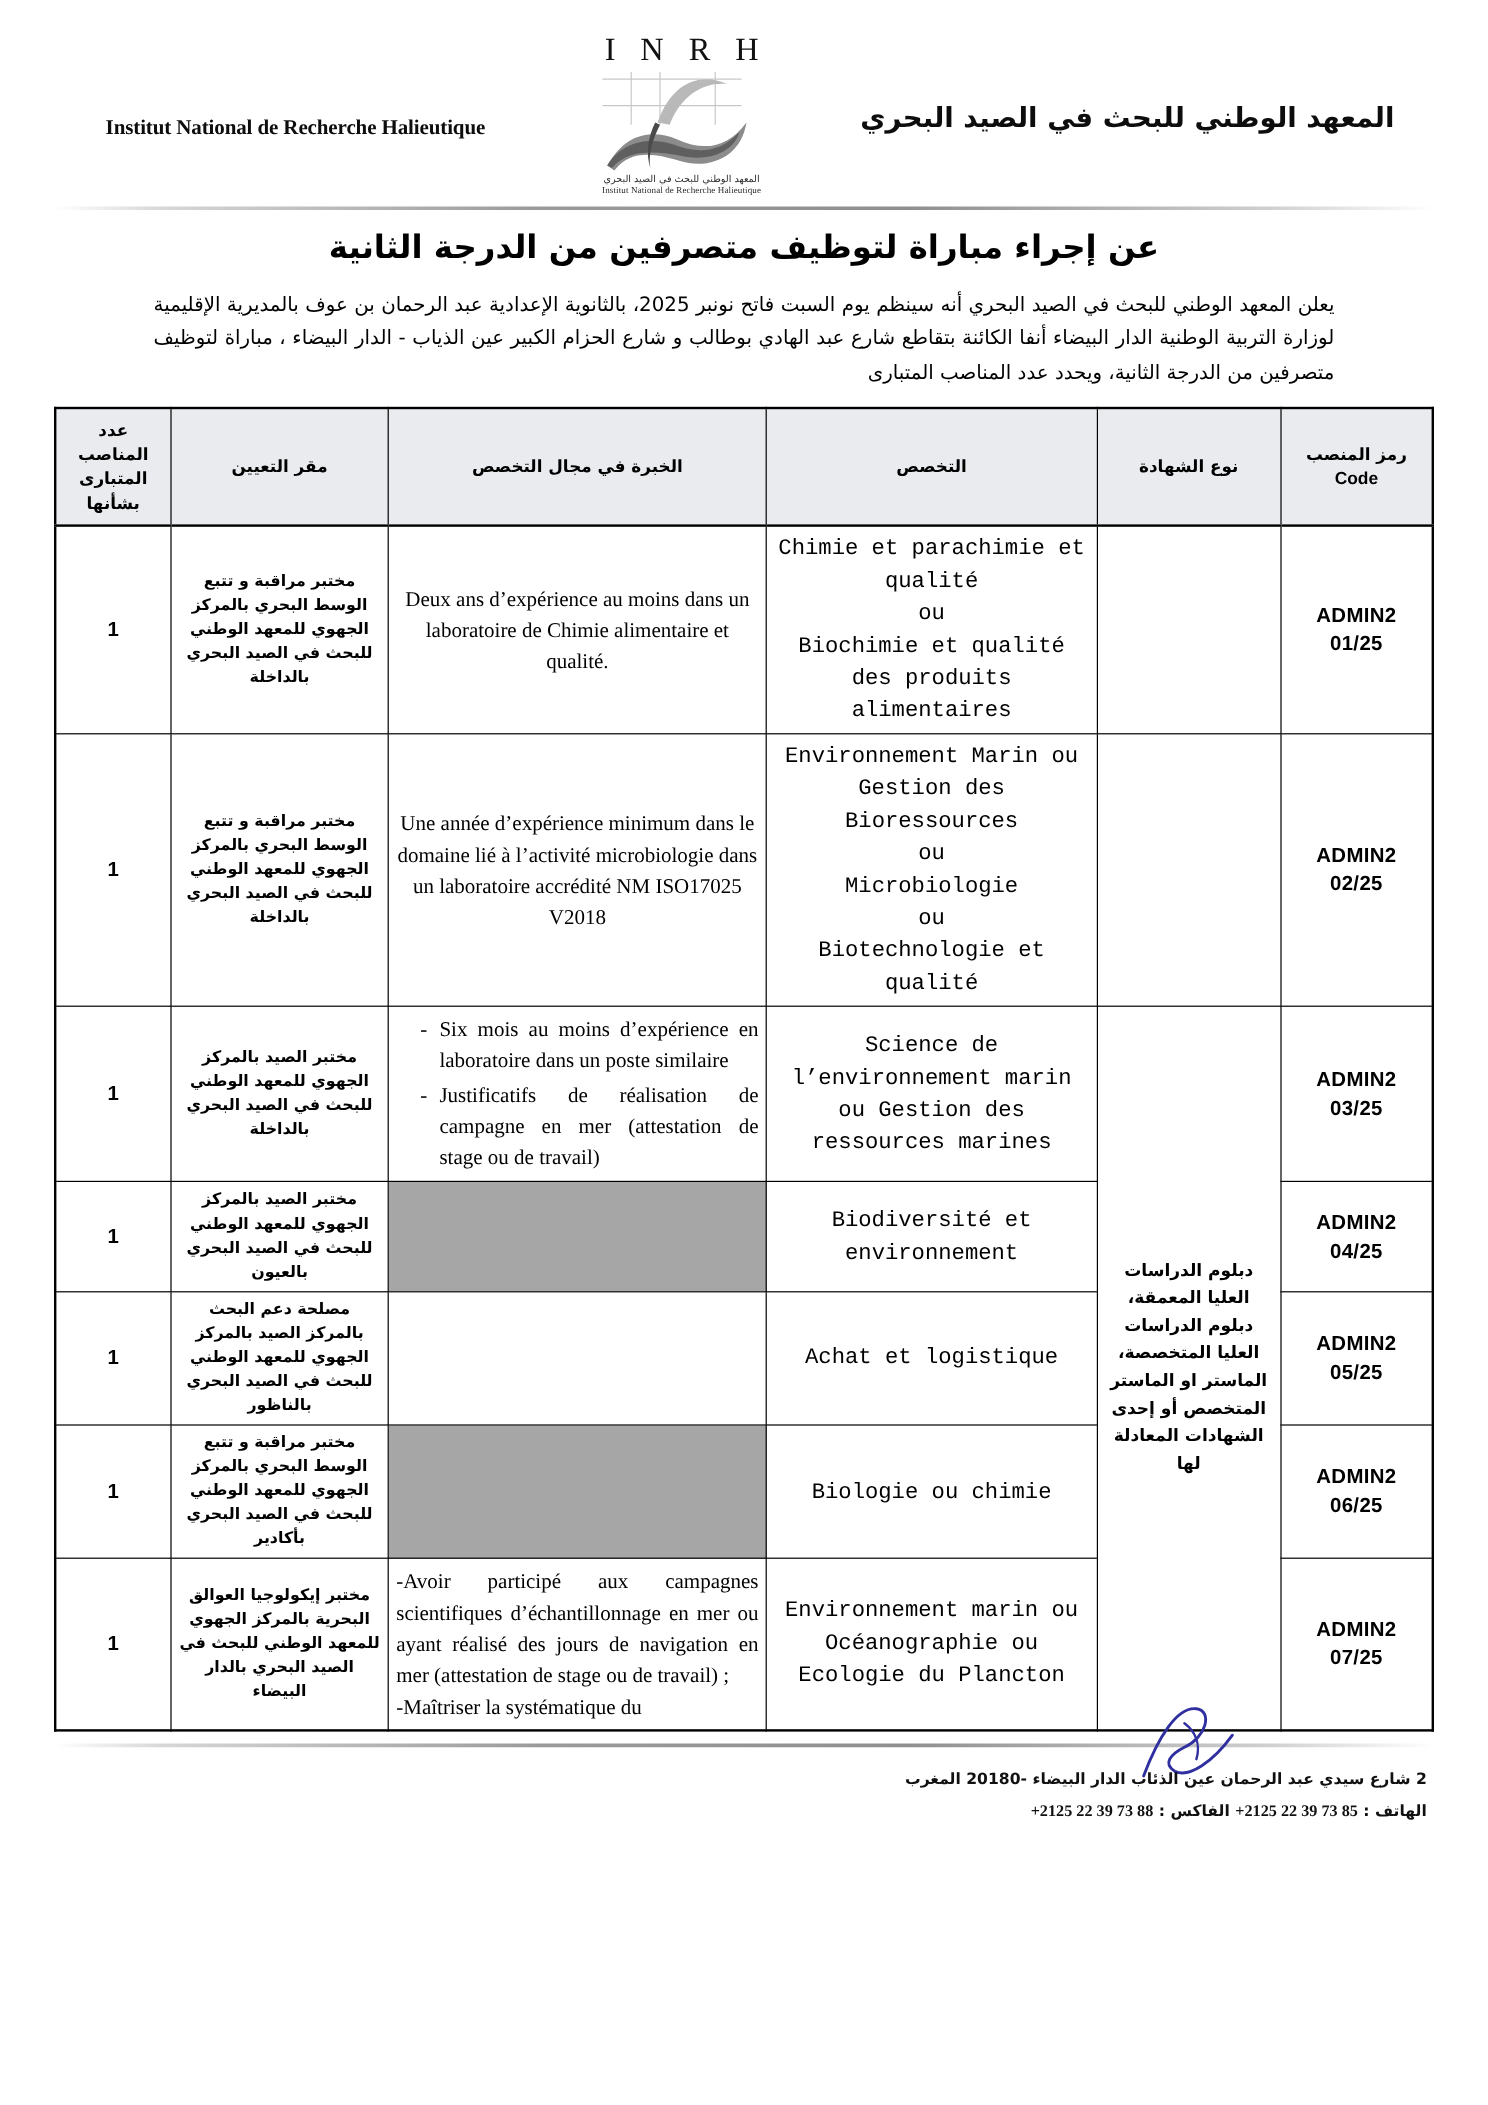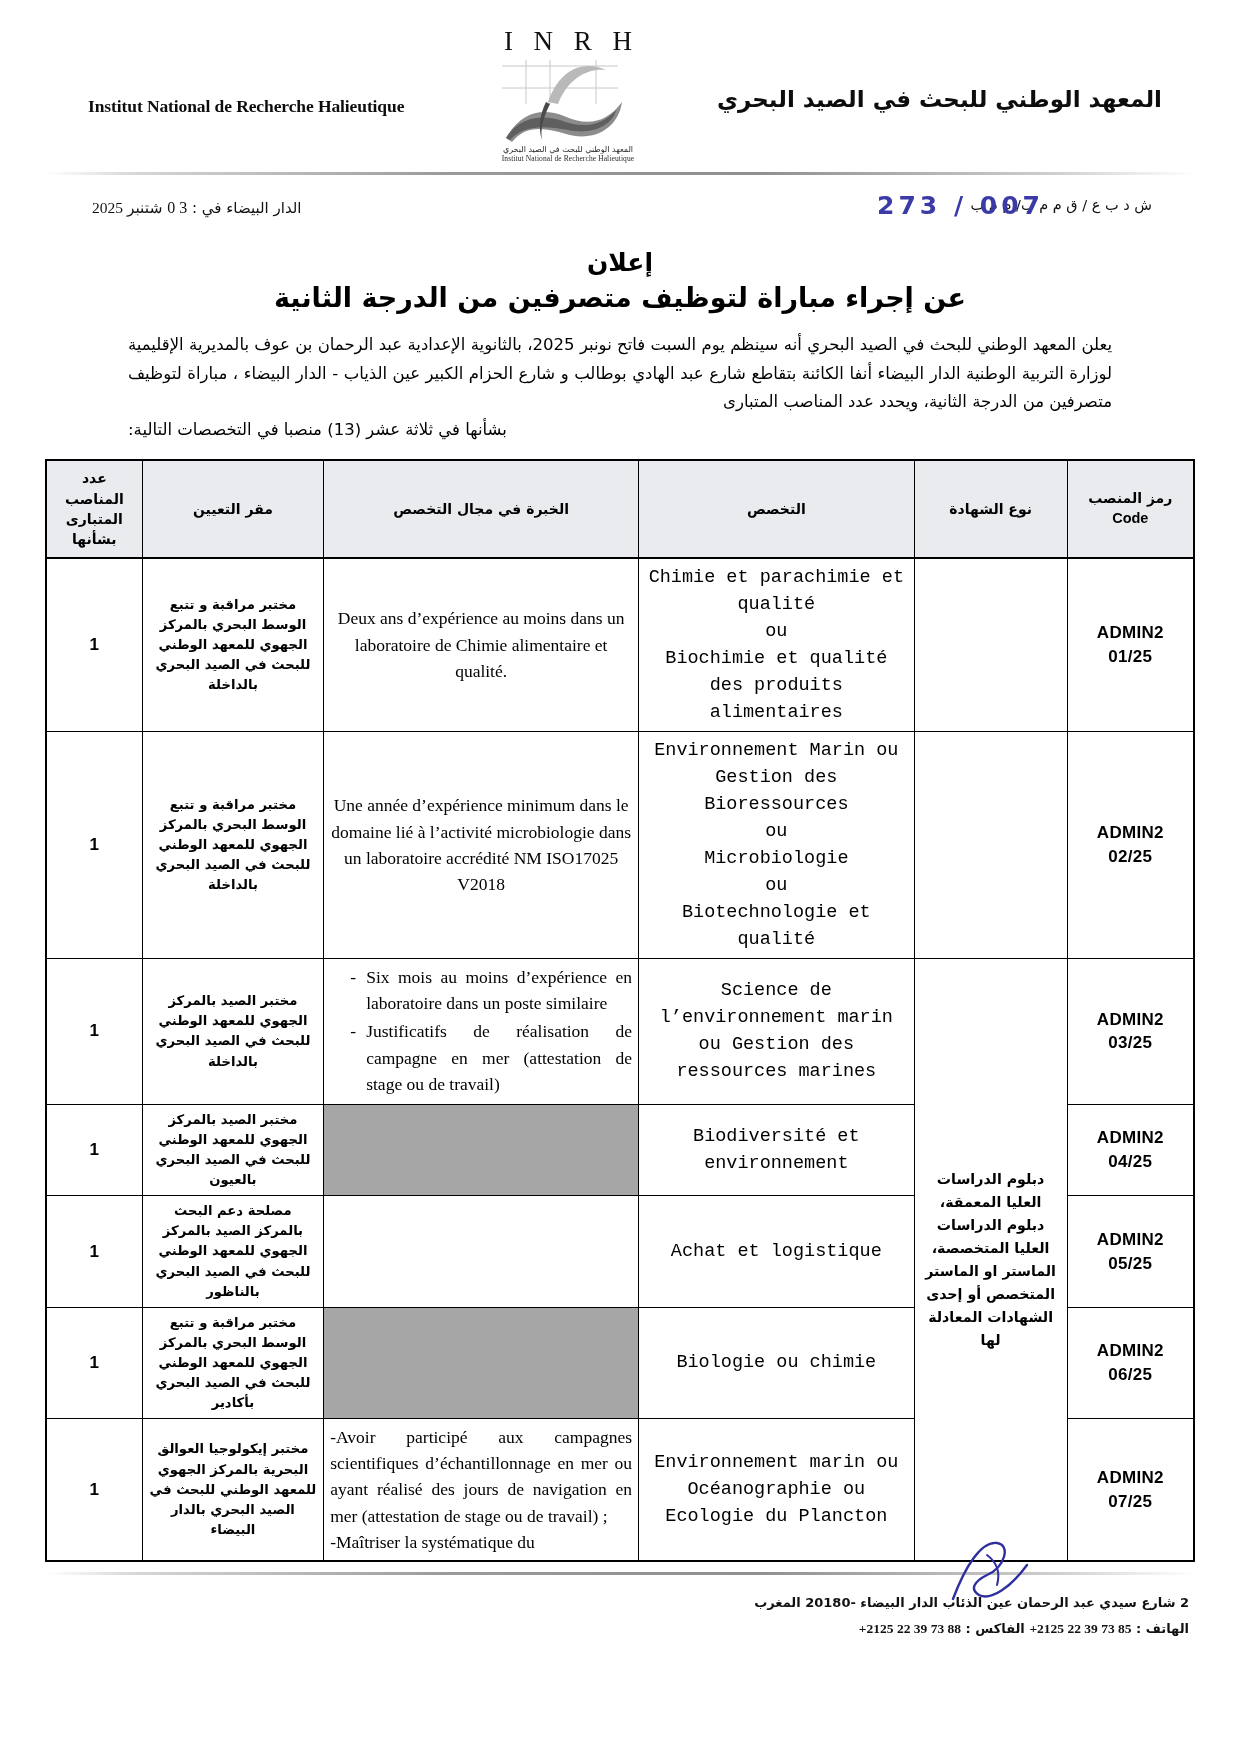--- a/index.html
+++ b/index.html
@@ -339,38 +339,27 @@
       </svg>
       <div class="cap-ar">المعهد الوطني للبحث في الصيد البحري</div>
       <div class="cap-fr">Institut National de Recherche Halieutique</div>
     </div>
 
     <div class="lh-right">المعهد الوطني للبحث في الصيد البحري</div>
   </div>
 
   <div class="rule"></div>
 
-  <div class="refline">
-    <div class="ref-date">
-      <span>الدار البيضاء في :</span>
-      <span class="dnum">3 0</span>
-      <span class="year">شتنبر 2025</span>
-    </div>
-    <div class="ref-right">ش د ب ع / ق م م ب/ م م ب</div>
-    <div class="ref-num">273 / 007</div>
-  </div>
 
   <div class="titleblock">
-    <div class="title-1">إعلان</div>
     <div class="title-2">عن إجراء مباراة لتوظيف متصرفين من الدرجة الثانية</div>
   </div>
 
   <div class="intro">
     <span>يعلن المعهد الوطني للبحث في الصيد البحري أنه سينظم يوم السبت فاتح نونبر 2025، بالثانوية الإعدادية عبد الرحمان بن عوف بالمديرية الإقليمية لوزارة التربية الوطنية الدار البيضاء أنفا الكائنة بتقاطع شارع عبد الهادي بوطالب و شارع الحزام الكبير عين الذياب - الدار البيضاء ، مباراة لتوظيف متصرفين من الدرجة الثانية، ويحدد عدد المناصب المتبارى</span>
-    <span class="lastline">بشأنها في ثلاثة عشر (13) منصبا  في التخصصات التالية:</span>
   </div>
 
   <div class="tablewrap">
     <table class="main">
       <colgroup>
         <col class="w-count">
           <col class="w-place">
           <col class="w-exp">
         <col class="w-spec">
           <col class="w-dip">

